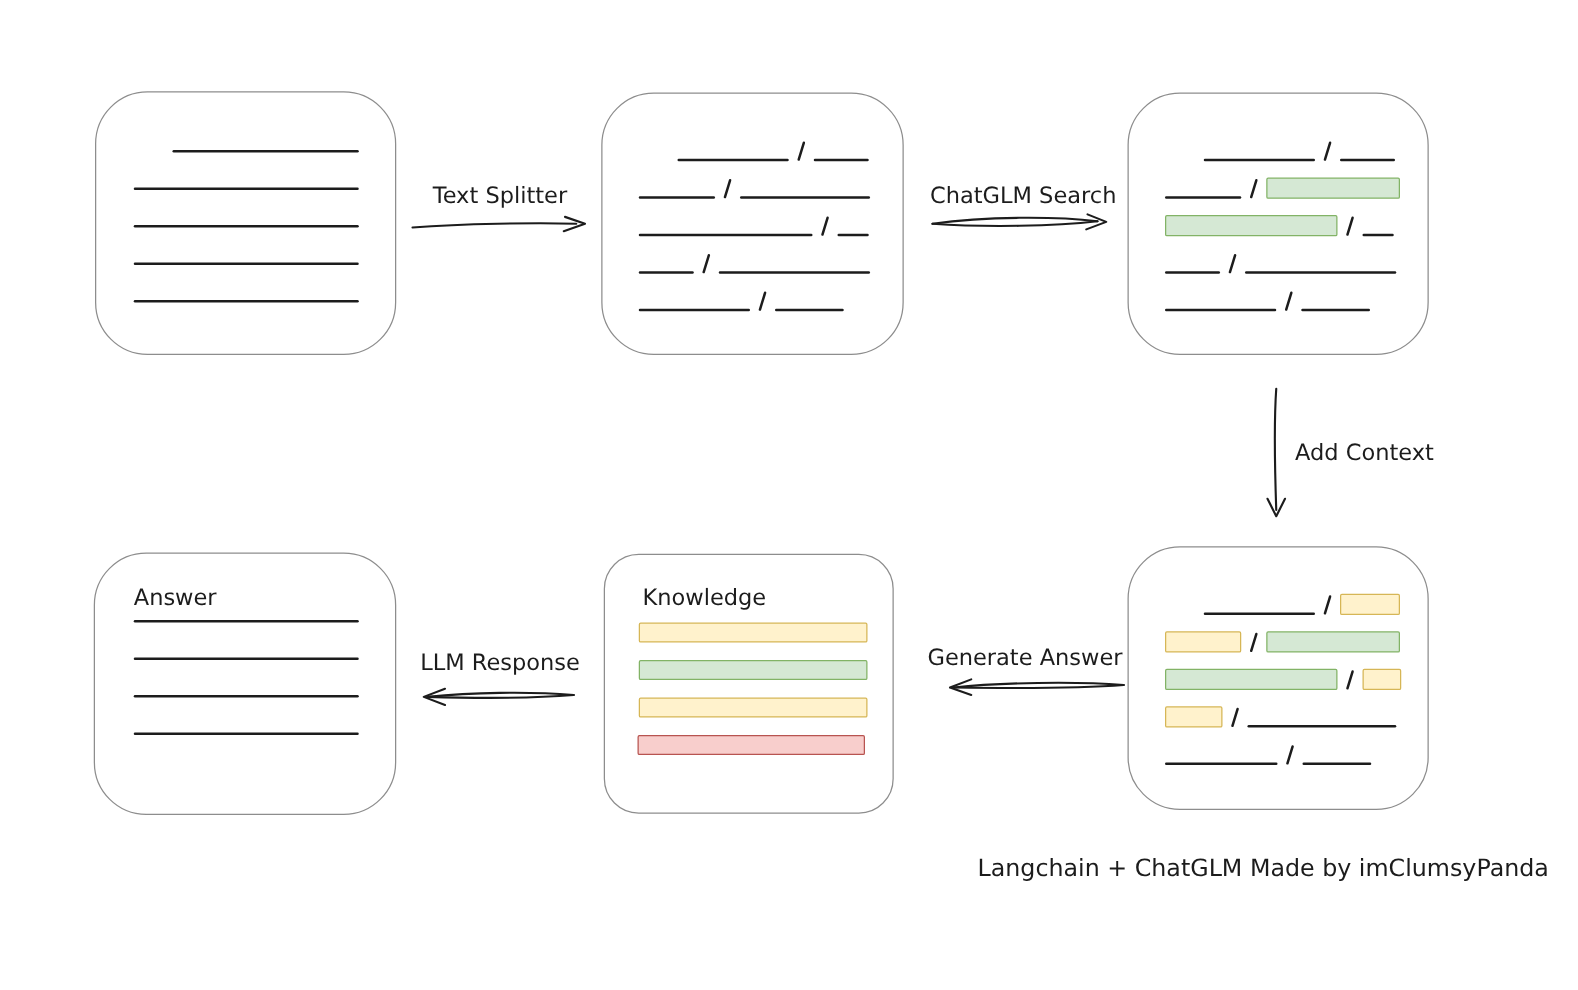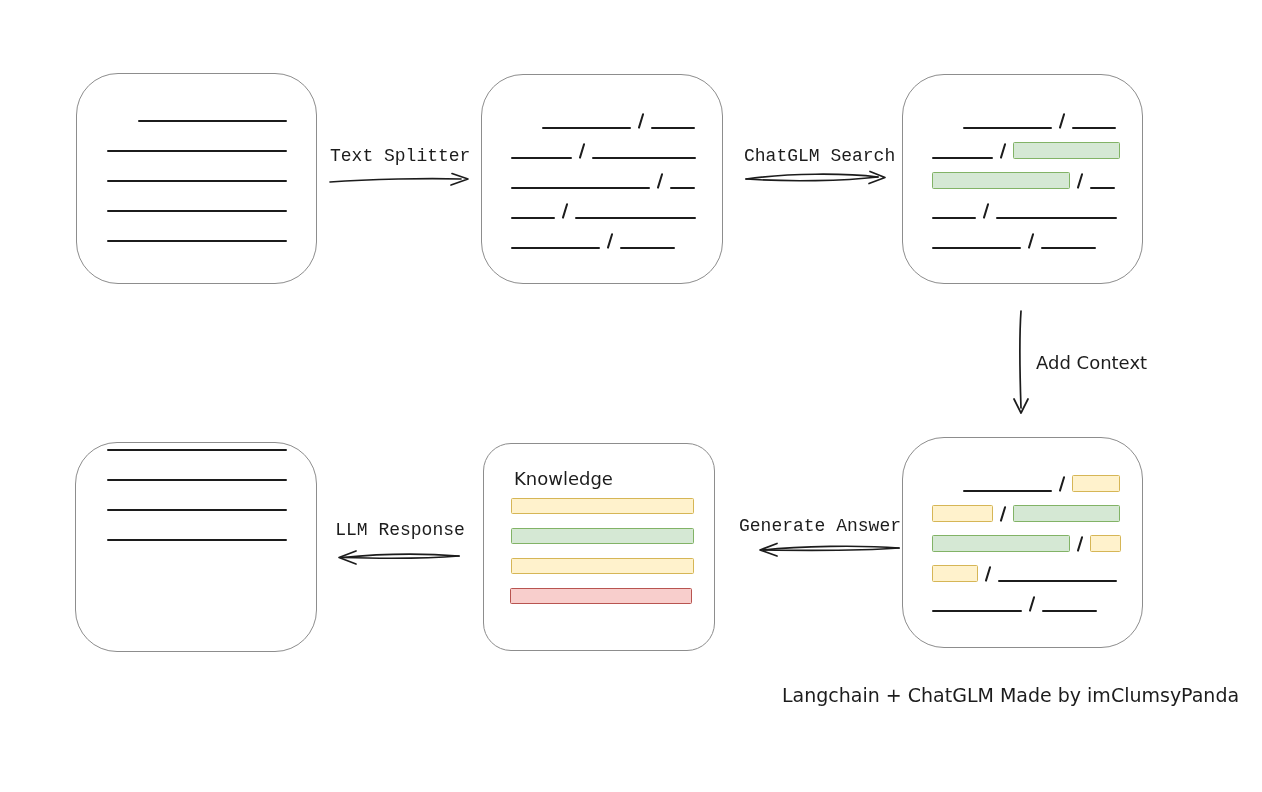--- a/index.html
+++ b/index.html
@@ -32,21 +32,21 @@
   .answer-label{margin:25px 0 0 31px;}
   .bars{margin:8px 0 0 27px;}
   .bar{width:183px;height:16px;box-sizing:border-box;border-radius:1.5px;margin-bottom:14px;}
   .bar.yellow{background:var(--yellow_fill,#fff2cc);border:1.5px solid var(--yellow_border,#d6b656);}
   .bar.green{background:var(--green_fill,#d5e8d4);border:1.5px solid var(--green_border,#82b366);}
   .bar.red{background:var(--red_fill,#f8cecc);border:1.5px solid var(--red_border,#b85450);}
   .q-bars{margin:7px 0 0 26px;}
   .q-bars .bar{width:182px;}
   
   .arrow-label{position:absolute;font-size:18px;white-space:nowrap;}
-  .center{text-align:center;font-family:Liberation Mono, monospace;}
+  .center{text-align:center;}
   svg{position:absolute;overflow:visible;}
   svg path{stroke:var(--ink,#1c1c1c);stroke-width:1.7;fill:none;stroke-linecap:round;stroke-linejoin:round;}
   .caption{position:absolute;left:782px;top:684px;width:400px;text-align:center;
     font-size:19px;white-space:nowrap;}
 </style>
 </head>
 <body>
 
 <div class="canvas">
 
@@ -192,20 +192,21 @@
   </div>
 
   <div class="arrow-label center" style="left:320px;top:520px;width:160px;">LLM Response</div>
   <svg style="left:322px;top:547px;" width="140" height="22">
     <path d="M137,9 C100,6 55,7 20,10.5"></path>
     <path d="M137,9 C100,12 55,11.5 20,10.5"></path>
     <path d="M34,4 L17,10.5 L34,17"></path>
   </svg>
 
   <div class="panel" style="left:75px;top:442px;width:242px;height:210px;">
+    <div class="box-label answer-label">Answer</div>
     <div class="answer-lines">
         <div class="doc-line" style="margin-left: 31px; width: 180px;"></div>
         <div class="doc-line" style="margin-left: 31px; width: 180px;"></div>
         <div class="doc-line" style="margin-left: 31px; width: 180px;"></div>
         <div class="doc-line" style="margin-left: 31px; width: 180px;"></div>
       </div>
   </div>
 
   <div class="caption">Langchain + ChatGLM Made by imClumsyPanda</div>
 

